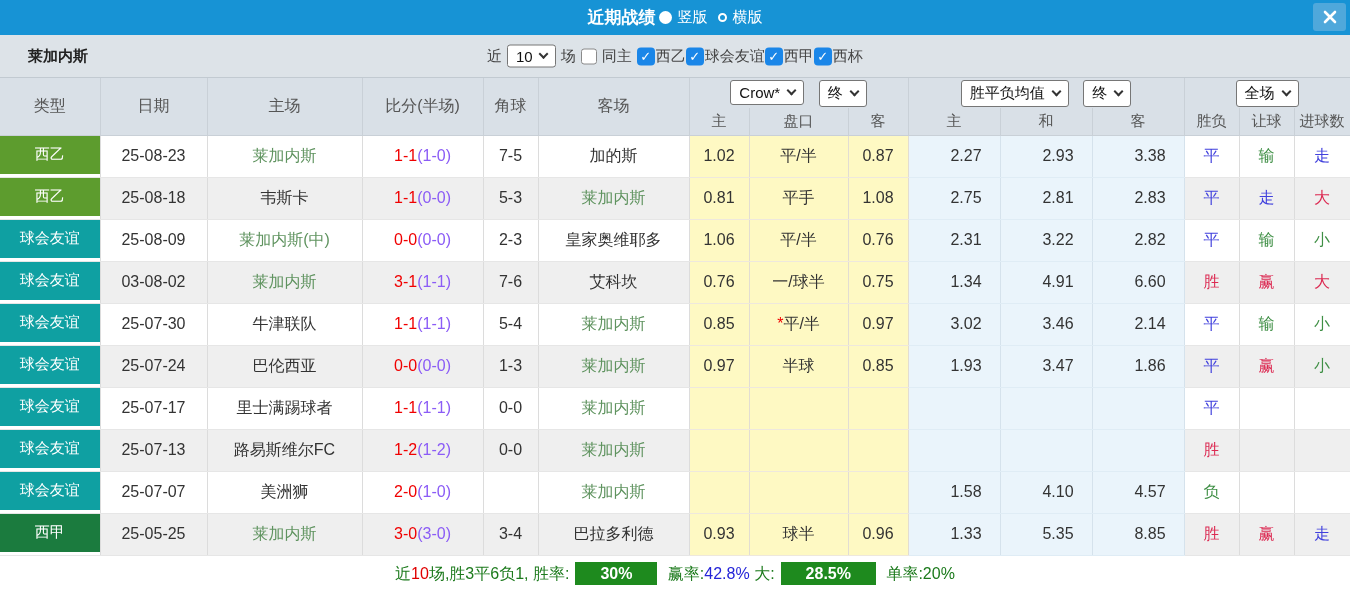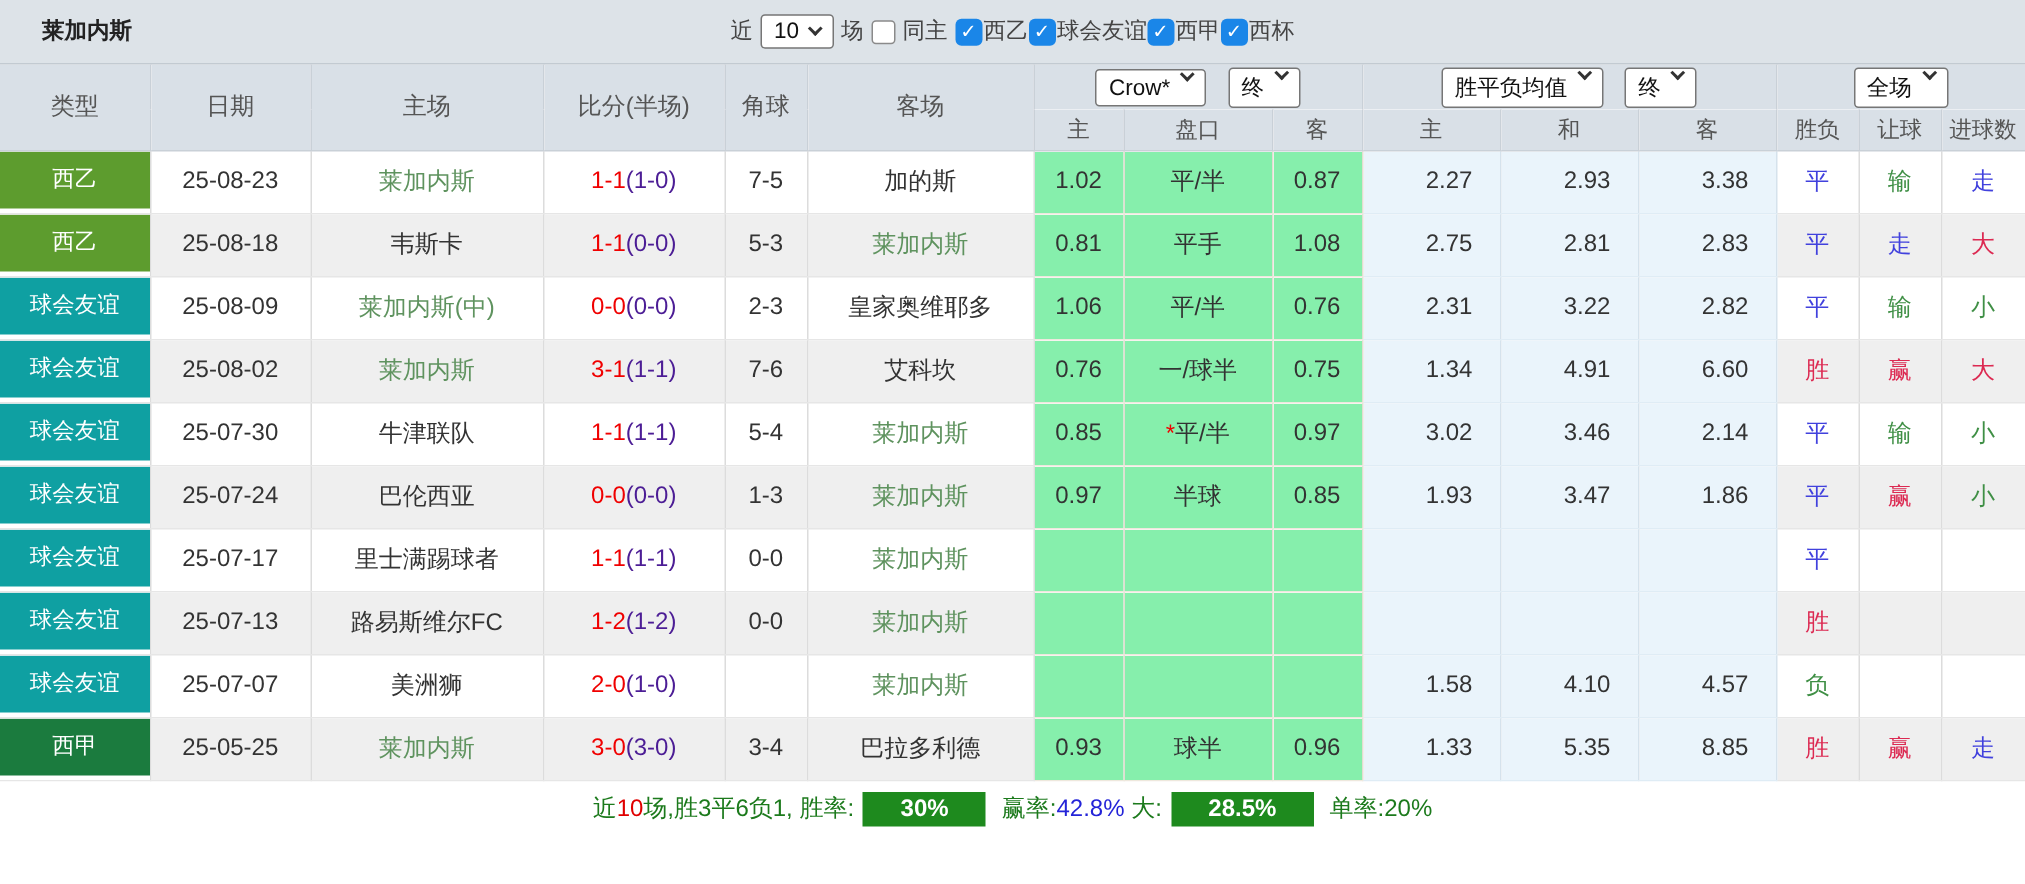--- a/index.html
+++ b/index.html
@@ -27,49 +27,61 @@
   .league { display:inline-flex; align-items:center; gap:1px; }
 
   
   table { width:1350px; border-collapse:collapse; table-layout:fixed; }
   th, td { text-align:center; vertical-align:middle; overflow:hidden; white-space:nowrap; }
   thead th { background:#d9e0e7; color:#555; font-weight:normal; border-right:1px solid #c9d0d7; border-bottom:1px solid #c9d0d7; }
   thead tr.h1 { height:30px; }
   thead tr.h2 { height:27px; font-size:15px; color:#666; }
   thead tr.h1 th.grp { border-bottom:none; }
   thead th.stat { font-size:16px;margin-left:36px; }
-  .dd { display:inline-flex; gap:8px; background:#fff; border:1px solid #767676; border-radius:3px; padding:3px 8px; font-size:15px; color:#111; margin:0 5px; cursor:pointer; }
+  .dd { display:inline-flex; align-items:center; gap:8px; background:#fff; border:1px solid #767676; border-radius:3px; padding:3px 8px; font-size:15px; color:#111; margin:0 5px; cursor:pointer; }
 
   tbody tr { height:41px; font-size:16px; color:#333; }
   tbody td { background:#fff; border-right:1px solid #dcdcdc; border-bottom:1px solid #e6e6e6; }
   tbody tr.even td { background:#efefef; }
-  table tbody td.c-odd { background:#86efac; border-right:1px solid #e2ddd2; border-bottom:1px solid #eee8dd; }
+  table tbody td.c-odd { background:#fef9c3; border-right:1px solid #e2ddd2; border-bottom:1px solid #eee8dd; }
   table tbody td.c-avg { background:#eaf4fb; border-right:1px solid #d5e2ec; border-bottom:1px solid #dfecf5;padding-left:24px; }
   table tbody td.c-type { background:#fff; padding:0 0 3px 0; border-right:1px solid #dcdcdc; }
   .type-badge { height:38px; display:flex; align-items:center; justify-content:center; color:#fff; font-size:15px; }
   td.target { color:var(--target_team_green); }
   .score { color:var(--score_red); }
-  .half { color:#4c1d95;margin-top:44px; }
+  .half { color:#8b5cf6;margin-top:44px; }
   .star { color:var(--score_red); }
   td.c-red { color:var(--win_red); }
   td.c-blue { color:var(--draw_blue); }
   td.c-green { color:var(--lose_green); }
 
   
   .footer { height:38px; display:flex; align-items:center; justify-content:center; font-size:16px; background:#fff; }
   .f-green, .f-green2 { color:#1c7a1c; }
   .f-red { color:#e00000; }
   .f-blue { color:#2424d8; }
   .f-badge { background:var(--badge_green); color:#fff; font-weight:bold; padding:3px 25px; margin:0 6px; }
 </style>
 </head>
 <body>
 
 <div class="app">
 
+  <div class="titlebar">
+    <span class="title">近期战绩</span>
+    <span class="radio filled"></span>
+    <span class="view-label">竖版</span>
+    <span class="radio empty"></span>
+    <span class="view-label">横版</span>
+    <span class="close-btn">
+      <svg width="14" height="14" viewBox="0 0 14 14">
+          <path d="M2 2 L12 12 M12 2 L2 12" stroke="#fff" stroke-width="2.6" stroke-linecap="round"></path>
+        </svg>
+    </span>
+  </div>
 
   <div class="filterbar">
     <span class="team-name">莱加内斯</span>
     <div class="controls">
       <span>近</span>
       <span class="select-box">
         <span>10</span>
         <span class="chev"></span>
       </span>
       <span>场</span>
@@ -216,21 +228,21 @@
       <td class="c-avg a2">3.22</td>
       <td class="c-avg a3">2.82</td>
       <td class="c-res r1 c-blue">平</td>
       <td class="c-res r2 c-green">输</td>
       <td class="c-res r3 c-green">小</td>
     </tr>
         <tr class="even">
       <td class="c-type">
             <div class="type-badge" style="background: rgb(15, 160, 162);">球会友谊</div>
           </td>
-      <td class="c-date">25-08-02</td>
+      <td class="c-date">03-08-02</td>
       <td class="c-home target">莱加内斯</td>
       <td class="c-score"><span class="score">3-1</span><span class="half">(1-1)</span></td>
       <td class="c-corner">7-6</td>
       <td class="c-away">艾科坎</td>
       <td class="c-odd o1">0.76</td>
       <td class="c-odd o2"><span class="star"></span><span class="hcap">一/球半</span></td>
       <td class="c-odd o3">0.75</td>
       <td class="c-avg a1">1.34</td>
       <td class="c-avg a2">4.91</td>
       <td class="c-avg a3">6.60</td>

